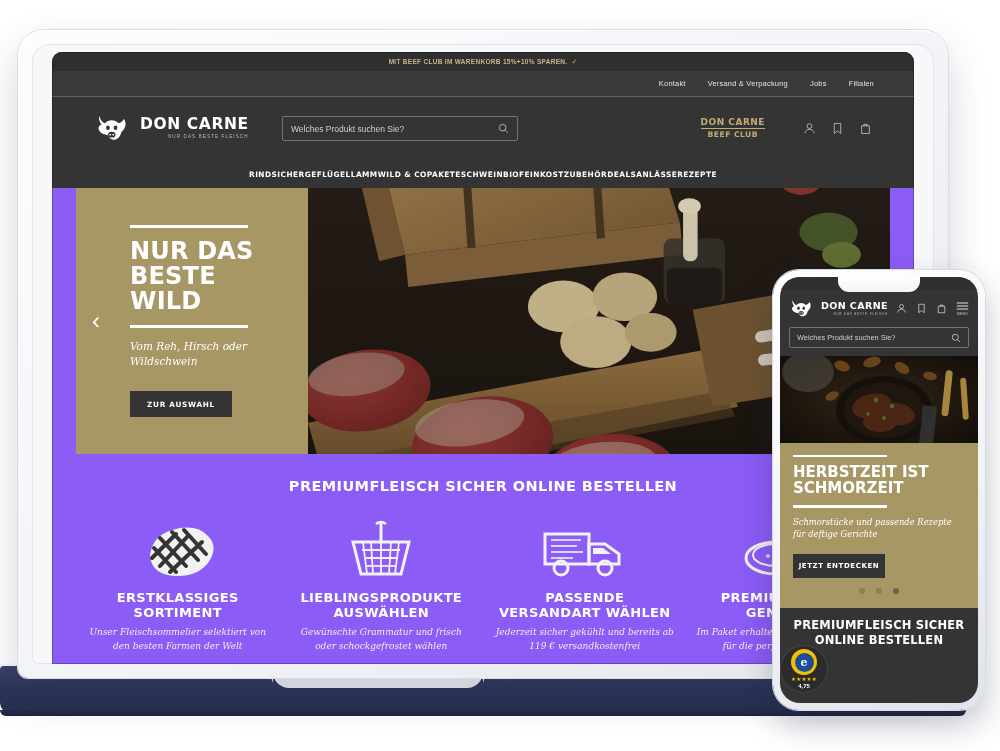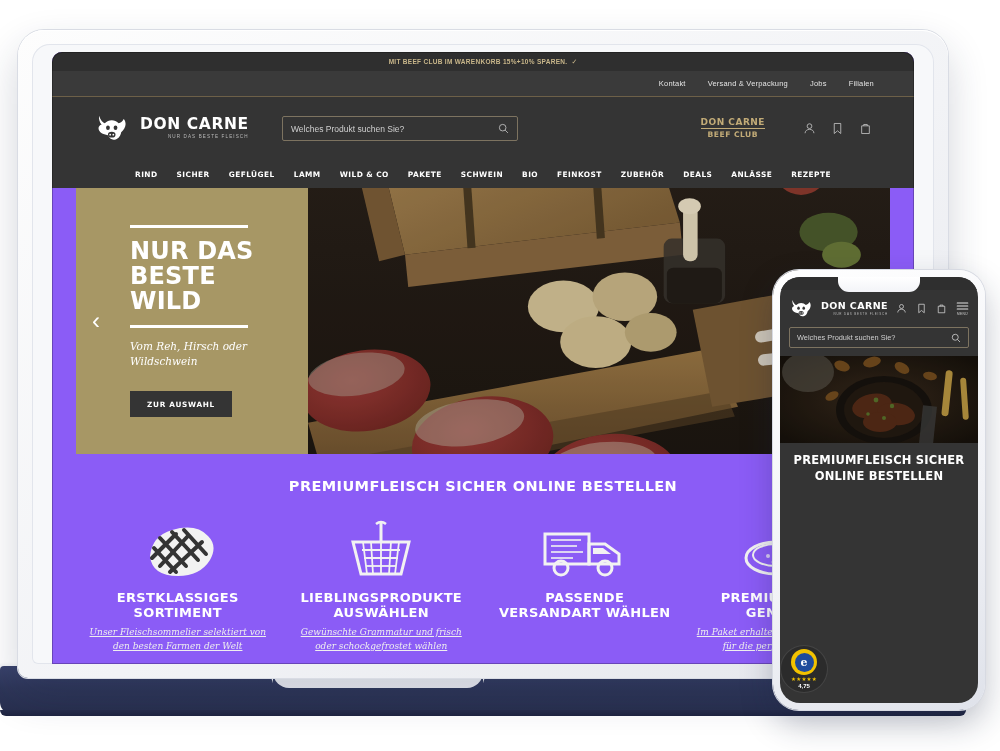--- a/index.html
+++ b/index.html
@@ -92,21 +92,21 @@
   .searchbox input {
     flex:1; border:0; outline:0; background:transparent; color:#dcdcdc; font-size:8.5px;
     font-family:"Liberation Sans", sans-serif;
   }
   .searchbox input::placeholder { color:#cfcfcf; }
   .club { margin-left:auto; text-align:center; line-height:1.15; }
   .club-1 { font-size:9px; font-weight:800; color:#c2ab77; letter-spacing:.5px; border-bottom:1.4px solid #c2ab77; padding-bottom:1px; font-family:"DejaVu Sans", sans-serif;}
   .club-2 { font-size:7.6px; font-weight:800; color:#c2ab77; letter-spacing:.5px; margin-top:2px; font-family:"DejaVu Sans", sans-serif;}
   .hdr-icons { display:flex; gap:15px; margin-left:18px; align-items:center; }
 
-  .navbar { height:28px; display:flex; align-items:center; justify-content:center; gap:19px; background:#343434;}
+  .navbar { height:28px; display:flex; align-items:center; justify-content:center; background:#343434;}
   .nav-item { font-size:7.4px; font-weight:700; letter-spacing:.45px; color:#fff; font-family:"DejaVu Sans", sans-serif;}
 
   
   .hero { position:relative; height:266px; margin:0 24px; display:flex; }
   .hero-left {
     width:232px; background:#a79765; position:relative; display:flex; flex-direction:column;
     justify-content:center; padding-left:54px; padding-right:14px;
   }
   .rule { width:118px; height:3px; background:#fff; }
   .hero-h1 {
@@ -132,21 +132,21 @@
   .feat-title {
     text-align:center; font-size:14.5px; font-weight:800; letter-spacing:.4px; color:#fff;
     font-family:"DejaVu Sans", sans-serif;
   }
   .feat-row { display:flex; margin-top:22px; }
   .feat-col { flex:1; text-align:center; padding:0 10px; }
   .feat-ico { height:62px; display:flex; align-items:flex-end; justify-content:center; }
   .feat-h { font-size:13px; font-weight:800; letter-spacing:.35px; margin-top:12px; color:#fff; font-family:"DejaVu Sans", sans-serif;}
   .feat-p {
     font-family:"DejaVu Serif", serif; font-style:italic; font-size:9px; color:#efefef;
-    line-height:1.5; margin-top:6px;text-decoration:underline;
+    line-height:1.5; margin-top:6px;
   }
 
   
   #phone { position:absolute; left:773px; top:270px; width:212px; height:440px; }
   .phone-body {
     position:absolute; inset:0; border-radius:26px;
     background: linear-gradient(150deg,#ffffff 0%,#f1f2f6 60%,#dfe2ea 100%);
     box-shadow: 0 0 0 1px #d7dae2, 0 14px 32px rgba(25,35,65,.28);
   }
   .phone-screen {
@@ -432,20 +432,21 @@
                         <path d="M10 20 H36"></path>
                         <path d="M10 26 H42"></path>
                         <path d="M10 32 H32"></path>
                     </g>
                     <circle cx="20" cy="42" r="7" fill="none" stroke="#f2f2f2" stroke-width="3"></circle>
                     <circle cx="64" cy="42" r="7" fill="none" stroke="#f2f2f2" stroke-width="3"></circle>
                     <path d="M52 22 H62 L70 28 H52 Z" fill="#f2f2f2"></path>
                   </svg>
                 </div>
                 <div class="feat-h">PASSENDE VERSANDART WÄHLEN</div>
+                <div class="feat-p">Jederzeit sicher gekühlt und bereits ab 119 € versandkostenfrei</div>
               </div>
 
               <div class="feat-col">
                 <div class="feat-ico">
                   <svg width="92" height="54" viewBox="0 0 92 54">
                     <ellipse cx="34" cy="34" rx="30" ry="16" fill="none" stroke="#f2f2f2" stroke-width="3"></ellipse>
                     <ellipse cx="34" cy="31" rx="23" ry="11" fill="none" stroke="#f2f2f2" stroke-width="2"></ellipse>
                     <path d="M60 26 q16 -14 28 -18" stroke="#f2f2f2" stroke-width="4" fill="none" stroke-linecap="round"></path>
                     <g fill="#f2f2f2" opacity=".75">
                       <circle cx="26" cy="32" r="2"></circle>
@@ -555,20 +556,32 @@
           </g>
           <path d="M150 50 L146 88" stroke="#424242" stroke-width="14" opacity=".8"></path>
           <g fill="#c8a246">
             <rect x="166" y="14" width="7" height="46" rx="3.5" transform="rotate(6 166 14)"></rect>
             <rect x="180" y="22" width="6" height="42" rx="3" transform="rotate(-4 180 22)"></rect>
           </g>
           <rect width="198" height="87" fill="#0d0906" opacity=".18"></rect>
         </svg>
       </div>
 
+      <div class="m-hero">
+        <div class="m-rule"></div>
+        <div class="m-h1">HERBSTZEIT IST SCHMORZEIT</div>
+        <div class="m-rule"></div>
+        <div class="m-sub">Schmorstücke und passende Rezepte für deftige Gerichte</div>
+        <div class="m-btn">JETZT ENTDECKEN</div>
+        <div class="m-dots">
+          <span class="m-dot"></span>
+          <span class="m-dot"></span>
+          <span class="m-dot on"></span>
+        </div>
+      </div>
 
       <div class="m-foot">
         <div class="m-foot-title">PREMIUMFLEISCH SICHER ONLINE BESTELLEN</div>
       </div>
     </div>
 
     <div class="ts-badge">
       <div class="ts-ring">
         <div class="ts-inner">e</div>
       </div>

